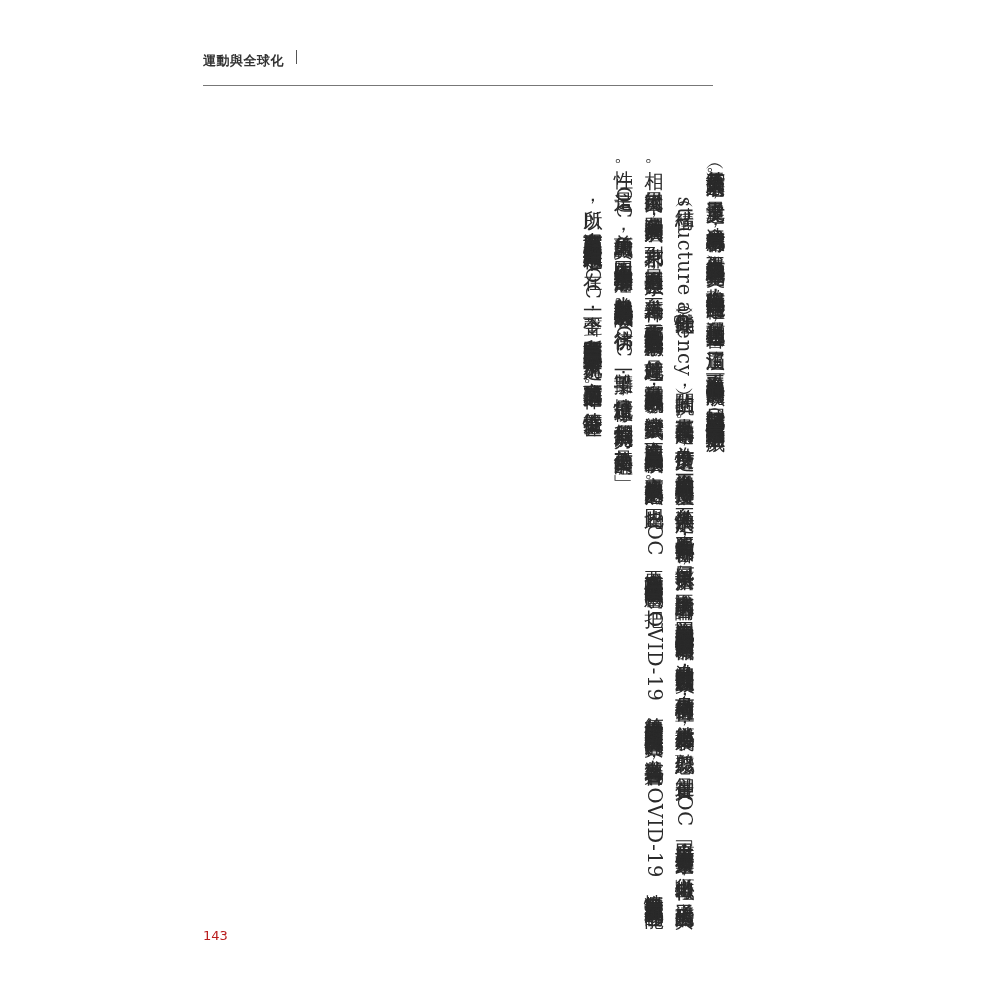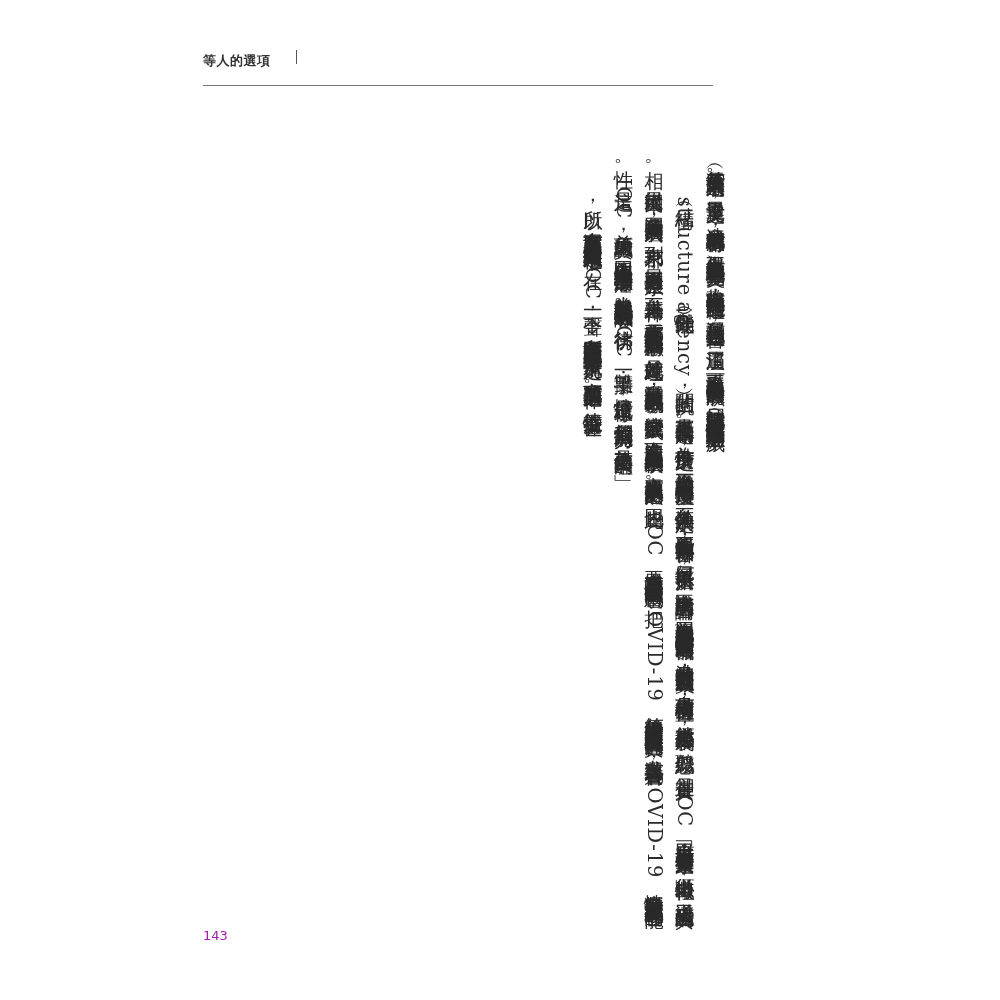--- a/index.html
+++ b/index.html
@@ -8,26 +8,26 @@
   .header { position:absolute; left:203px; top:52px; font-family:"DejaVu Sans","Liberation Sans",sans-serif;
             font-size:13px; font-weight:bold; color:#333; letter-spacing:0.5px; }
   .header-bar { position:absolute; left:296px; top:50px; width:1px; height:14px; background:#555; }
   .rule { position:absolute; left:203px; top:85px; width:510px; height:1px; background:#777; }
   .body-text { position:absolute; top:155px; right:270px; height:740px;
                writing-mode:vertical-rl; text-orientation:mixed;
                font-size:19.5px; line-height:30.7px; letter-spacing:0.85px; text-align:justify; }
   .para { margin:0; }
   .para.indent { text-indent:2em; }
   .page-number { position:absolute; left:203px; top:928px; font-family:"DejaVu Sans","Liberation Sans",sans-serif;
-                 font-size:13px; color:#a21caf; }
+                 font-size:13px; color:#b91c1c; }
 </style>
 </head>
 <body>
 
-<div class="header">等人的選項</div>
+<div class="header">運動與全球化</div>
 <div class="header-bar"></div>
 <div class="rule"></div>
 
 <div class="body-text">
   <p class="para">黃筱雯（拳擊）等人的選項。畢竟沒了奧運，連拿成績的機會都沒有，自然也不會有後續延伸包括國光獎金、教職與學位在內的可能生涯禮遇，運動員生涯極其短暫，這一屆沒了，可說不準三年後巴黎奧運的身體狀況，屆時郭婞淳都已經三十歲了（頂尖女性舉重選手巔峰平均是二十五歲）。</p>
   <p class="para indent">結構（structure）與能動性（agency）間的拮抗，一直是社會學至高的命題。為什麼疫情之下，全世界的運動組織一再做出違反常理、甚至人性的決定？這些看似正常人的運動官僚，何以冒著千夫所指，說出匪夷所思的言論？因為現代的運動組織結構已然是個盤根錯節的超國界機器，涉身其中的運動官僚以及運動員，身處結構下的何種位置，就必須換上何種腦袋，聽似殘忍，卻是真實。IOC主席巴赫近日所言「為舉辦東京奧運，必須做出犧牲」，道出了這殘酷的真相。從日本國民、各國運動員的個人層次，到東京都、日本國乃至世界體系，甚至人道精神，都需要犧牲而為奧林匹克這個結構獻祭，就是此等道理。當運動由最純真的遊戲樣貌，演變成宗教儀式、進而成為國族主義與資本主義的棋子，出賣靈魂後的獻祭是必然的。也因此，IOC要求東奧選手及相關人士簽名的風險同意書中，把COVID-19等傳染病引起的健康問題推給與會者「風險自負」的責任，尤其還警告與會者，COVID-19疫情對身體造成嚴重影響及導致死亡的可能性。這是IOC前所未見的誠實，因為即使上屆里約奧運茲卡病毒肆虐下，也未曾以如此白紙黑字的方式表明風險。彷彿IOC雙手一攤：「疫情就是這樣，我們當局無能為力，是你自己要來的喔！」</p>
   <p class="para indent">所以，東京奧運以及下屬的各項目資格賽已經如火如荼地進行中，在IOC一聲令下，所有各國際運動單項協會必須在二〇二一年六月二十九日之前，完成所有項目的預選工作。儘管疫情在全世界</p>
 </div>
 
 <div class="page-number">143</div>

